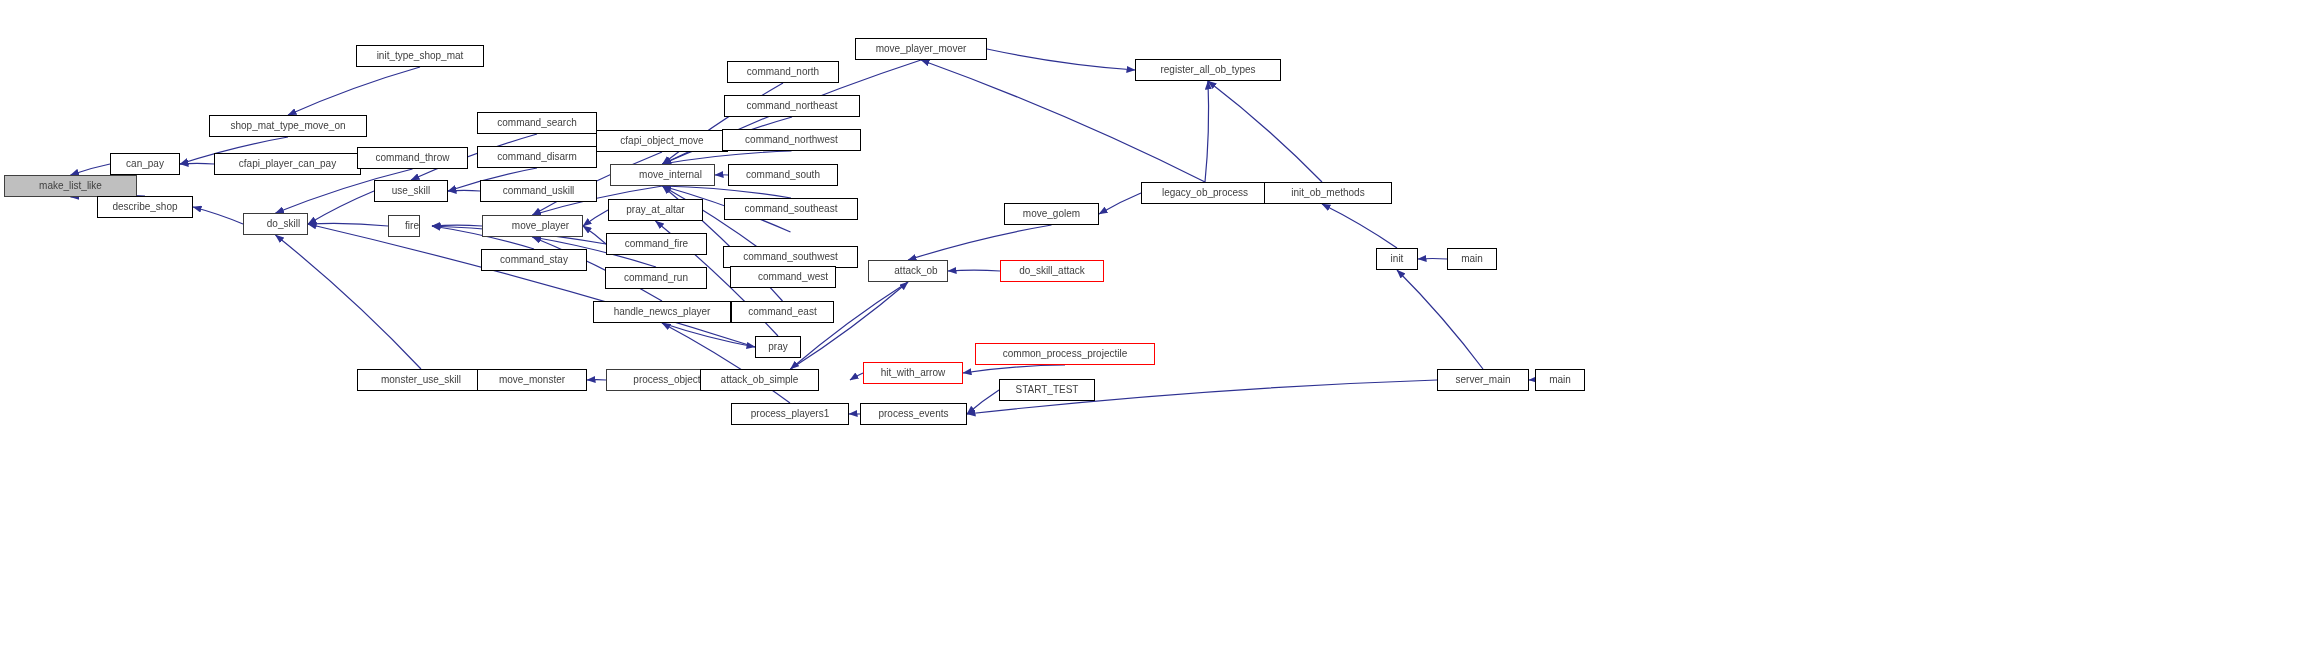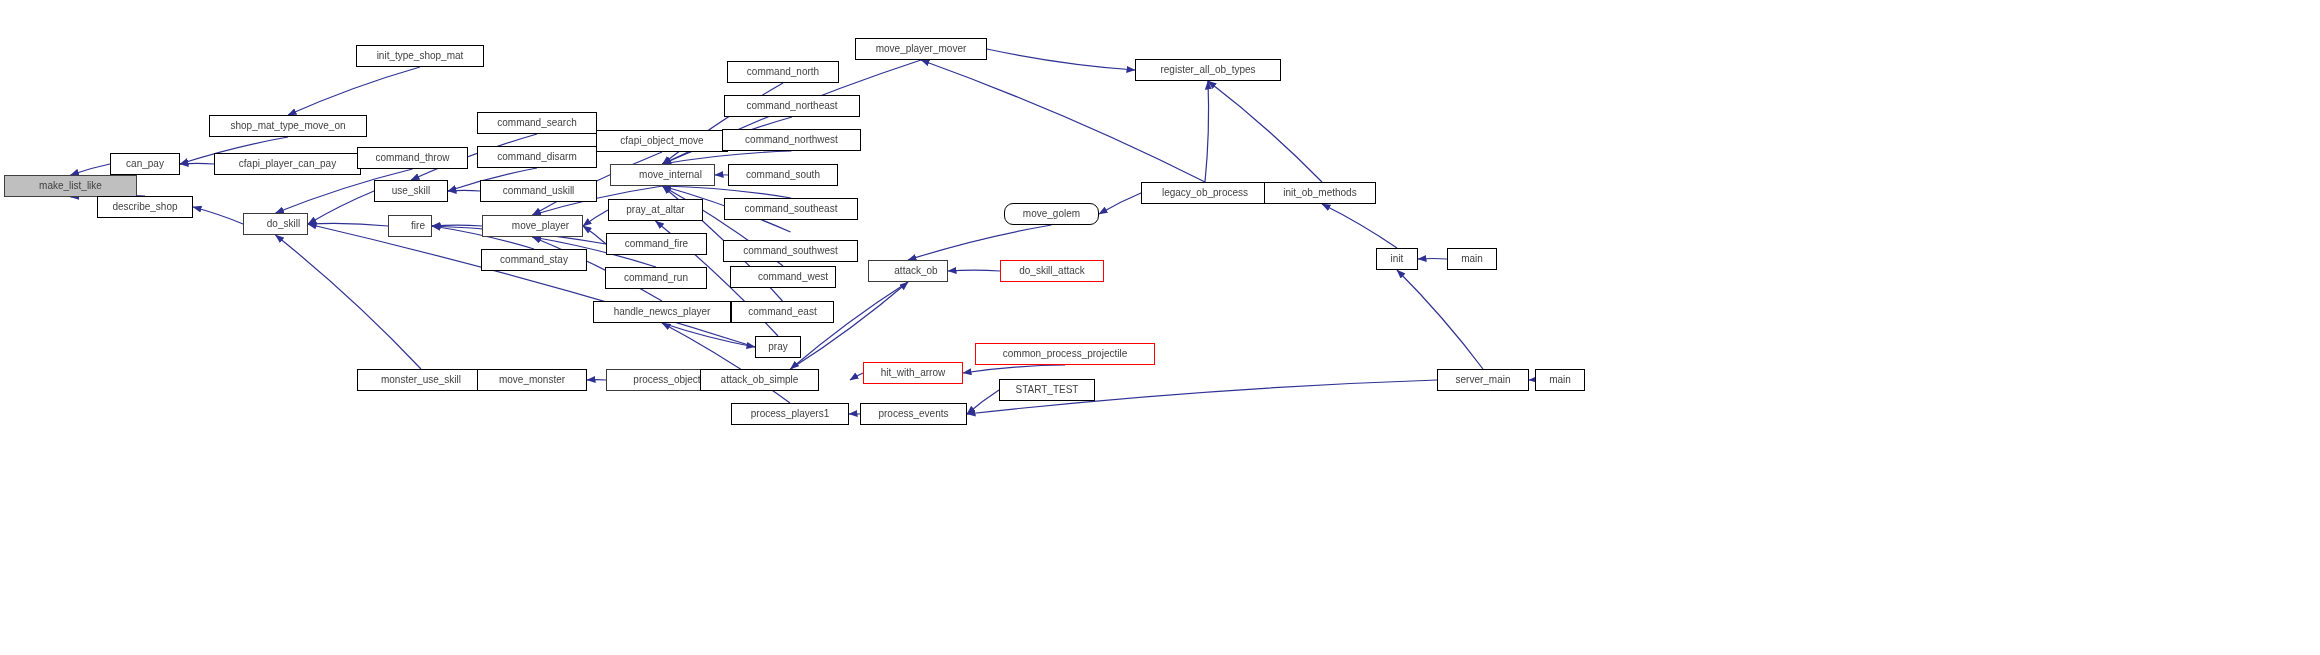--- a/index.html
+++ b/index.html
@@ -96,55 +96,55 @@
   <div id="nodes">
       <div class="node root" style="left: 4px; top: 175px; width: 133px;">make_list_like</div>
       <div class="node" style="left: 110px; top: 153px; width: 70px;">can_pay</div>
       <div class="node" style="left: 97px; top: 196px; width: 96px;">describe_shop</div>
       <div class="node" style="left: 209px; top: 115px; width: 158px;">shop_mat_type_move_on</div>
       <div class="node" style="left: 214px; top: 153px; width: 147px;">cfapi_player_can_pay</div>
       <div class="node" style="left: 356px; top: 45px; width: 128px;">init_type_shop_mat</div>
       <div class="node thick" style="left: 243px; top: 213px; width: 65px;">do_skill</div>
       <div class="node" style="left: 357px; top: 147px; width: 111px;">command_throw</div>
       <div class="node" style="left: 374px; top: 180px; width: 74px;">use_skill</div>
-      <div class="node thick" style="left: 388px; top: 215px; width: 44px;">fire</div>
+      <div class="node thick" style="left: 388px; top: 215px; width: 32px;">fire</div>
       <div class="node" style="left: 477px; top: 112px; width: 120px;">command_search</div>
       <div class="node" style="left: 477px; top: 146px; width: 120px;">command_disarm</div>
       <div class="node" style="left: 480px; top: 180px; width: 117px;">command_uskill</div>
       <div class="node" style="left: 481px; top: 249px; width: 106px;">command_stay</div>
       <div class="node thick" style="left: 482px; top: 215px; width: 101px;">move_player</div>
       <div class="node" style="left: 357px; top: 369px; width: 128px;">monster_use_skill</div>
       <div class="node" style="left: 477px; top: 369px; width: 110px;">move_monster</div>
       <div class="node" style="left: 596px; top: 130px; width: 132px;">cfapi_object_move</div>
       <div class="node thick" style="left: 610px; top: 164px; width: 105px;">move_internal</div>
       <div class="node" style="left: 608px; top: 199px; width: 95px;">pray_at_altar</div>
       <div class="node" style="left: 606px; top: 233px; width: 101px;">command_fire</div>
       <div class="node" style="left: 605px; top: 267px; width: 102px;">command_run</div>
       <div class="node" style="left: 593px; top: 301px; width: 138px;">handle_newcs_player</div>
       <div class="node thick" style="left: 606px; top: 369px; width: 106px;">process_object</div>
       <div class="node" style="left: 727px; top: 61px; width: 112px;">command_north</div>
       <div class="node" style="left: 724px; top: 95px; width: 136px;">command_northeast</div>
       <div class="node" style="left: 722px; top: 129px; width: 139px;">command_northwest</div>
       <div class="node" style="left: 728px; top: 164px; width: 110px;">command_south</div>
       <div class="node" style="left: 724px; top: 198px; width: 134px;">command_southeast</div>
-      <div class="node" style="left: 723px; top: 240px; width: 135px;">command_southwest</div>
+      <div class="node" style="left: 723px; top: 246px; width: 135px;">command_southwest</div>
       <div class="node" style="left: 730px; top: 266px; width: 106px; padding-left: 20px;">command_west</div>
       <div class="node" style="left: 731px; top: 301px; width: 103px;">command_east</div>
       <div class="node" style="left: 755px; top: 336px; width: 46px;">pray</div>
       <div class="node" style="left: 700px; top: 369px; width: 119px;">attack_ob_simple</div>
       <div class="node" style="left: 731px; top: 403px; width: 118px;">process_players1</div>
       <div class="node" style="left: 855px; top: 38px; width: 132px;">move_player_mover</div>
       <div class="node thick" style="left: 868px; top: 260px; width: 80px;">attack_ob</div>
       <div class="node red" style="left: 863px; top: 362px; width: 100px;">hit_with_arrow</div>
       <div class="node" style="left: 860px; top: 403px; width: 107px;">process_events</div>
-      <div class="node" style="left: 1004px; top: 203px; width: 95px; border-radius: 9px;">move_golem</div>
+      <div class="node" style="left: 1004px; top: 203px; width: 95px;">move_golem</div>
       <div class="node red" style="left: 1000px; top: 260px; width: 104px;">do_skill_attack</div>
       <div class="node red" style="left: 975px; top: 343px; width: 180px;">common_process_projectile</div>
       <div class="node" style="left: 999px; top: 379px; width: 96px;">START_TEST</div>
       <div class="node" style="left: 1141px; top: 182px; width: 128px;">legacy_ob_process</div>
       <div class="node" style="left: 1135px; top: 59px; width: 146px;">register_all_ob_types</div>
-      <div class="node" style="left: 1264px; top: 182px; width: 112px; text-align: right;">init_ob_methods</div>
+      <div class="node" style="left: 1264px; top: 182px; width: 128px; text-align: right;">init_ob_methods</div>
       <div class="node" style="left: 1376px; top: 248px; width: 42px;">init</div>
       <div class="node" style="left: 1447px; top: 248px; width: 50px;">main</div>
       <div class="node" style="left: 1437px; top: 369px; width: 92px;">server_main</div>
       <div class="node" style="left: 1535px; top: 369px; width: 50px;">main</div>
     </div>
 </div>
 
 </body></html>

